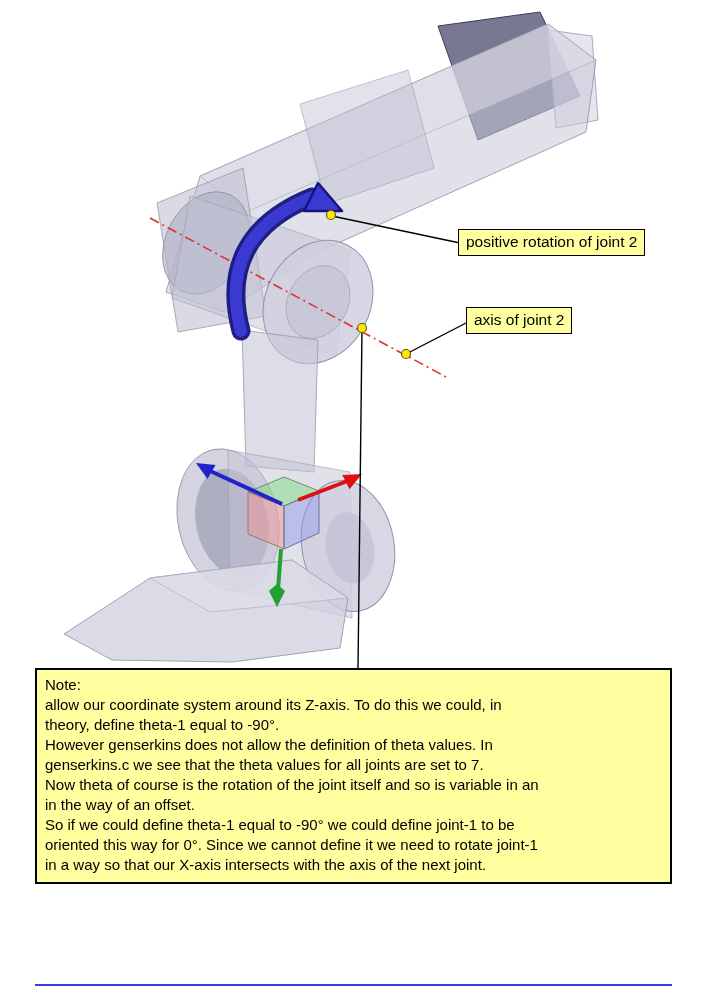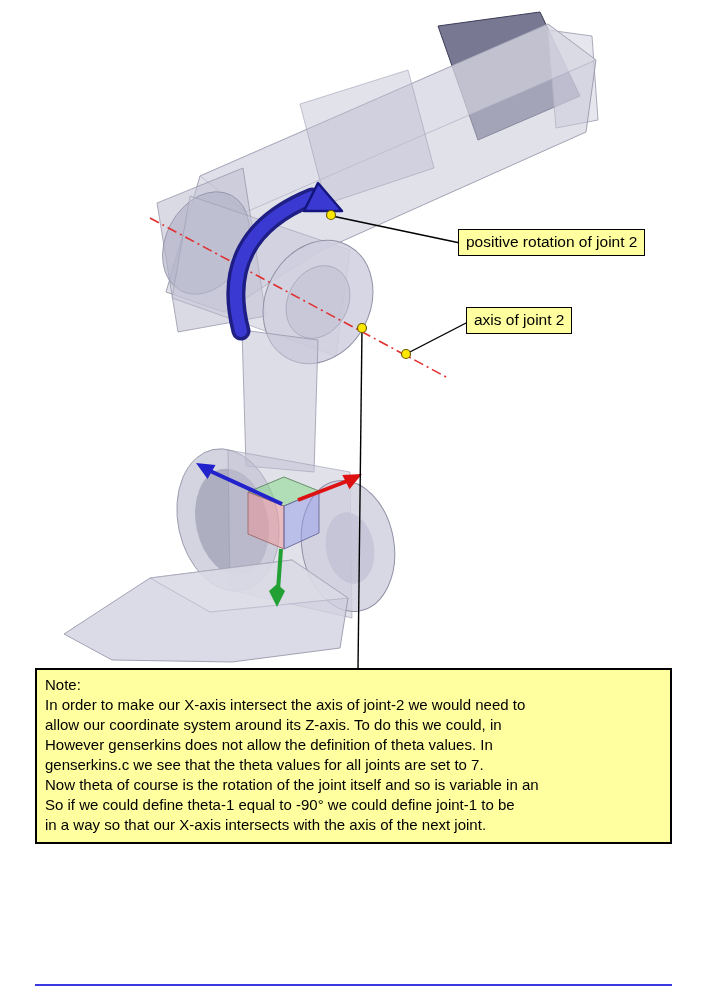--- a/index.html
+++ b/index.html
@@ -91,24 +91,26 @@
     <circle cx="362" cy="328" r="4.5" fill="#ffe800" stroke="#6b5c00" stroke-width="1.2"></circle>
     <circle cx="406" cy="354" r="4.5" fill="#ffe800" stroke="#6b5c00" stroke-width="1.2"></circle>
   </svg>
 
   <div class="callout callout-rotation">positive rotation of joint 2</div>
 
   <div class="callout callout-axis">axis of joint 2</div>
 
   <div class="note-box">
     <div class="note-line">Note:</div>
-    <div class="note-line">In order to make our X-axis intersect the axis of joint-2 we would need to</div>
     <div class="note-line">allow our coordinate system around its Z-axis. To do this we could, in</div>
+    <div class="note-line">theory,  define theta-1 equal to -90°.</div>
     <div class="note-line">However genserkins does not allow the definition of theta values. In</div>
     <div class="note-line">genserkins.c we see that the theta values for all joints are set to 7.</div>
     <div class="note-line">Now theta of course is the rotation of the joint itself and so is variable in an</div>
+    <div class="note-line">in the way of an offset.</div>
     <div class="note-line">So if we could define theta-1 equal to -90° we could define joint-1  to be</div>
+    <div class="note-line">oriented this way for 0°.  Since we cannot define it we need to rotate joint-1</div>
     <div class="note-line">in a way so that our X-axis intersects with the axis of the next joint.</div>
   </div>
 
   <div class="bottom-rule"></div>
 
 </div>
 
 </body></html>

